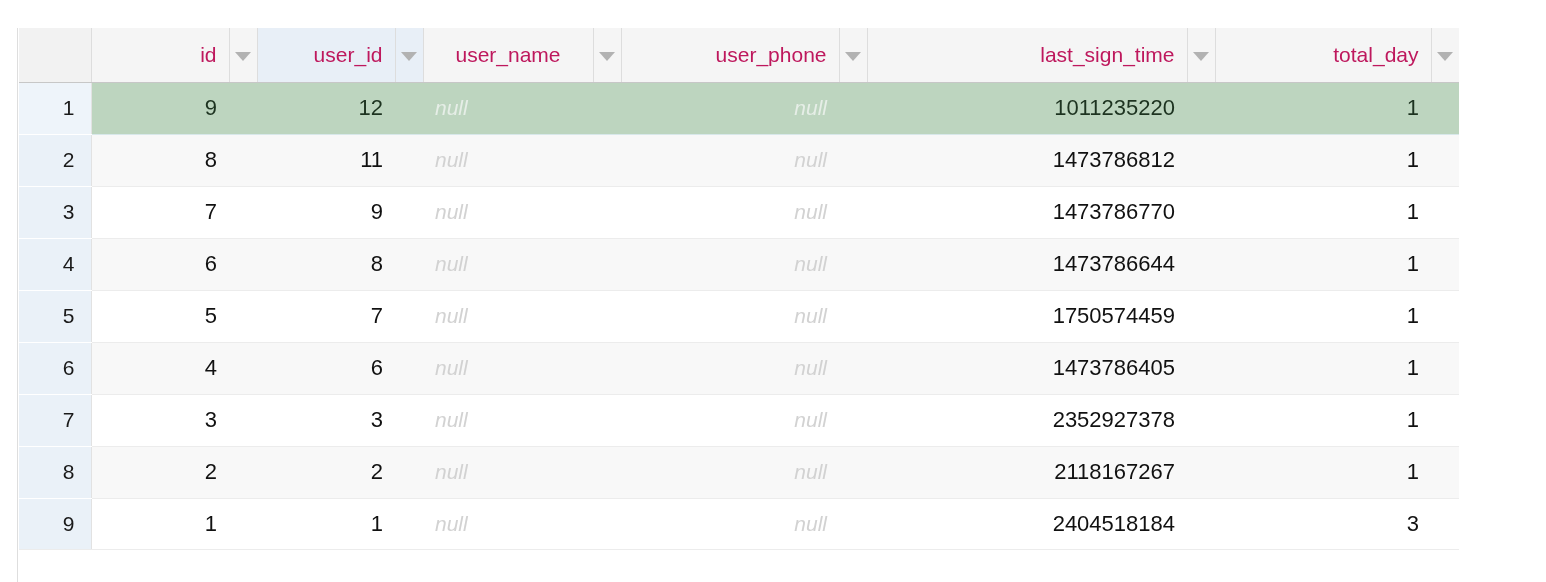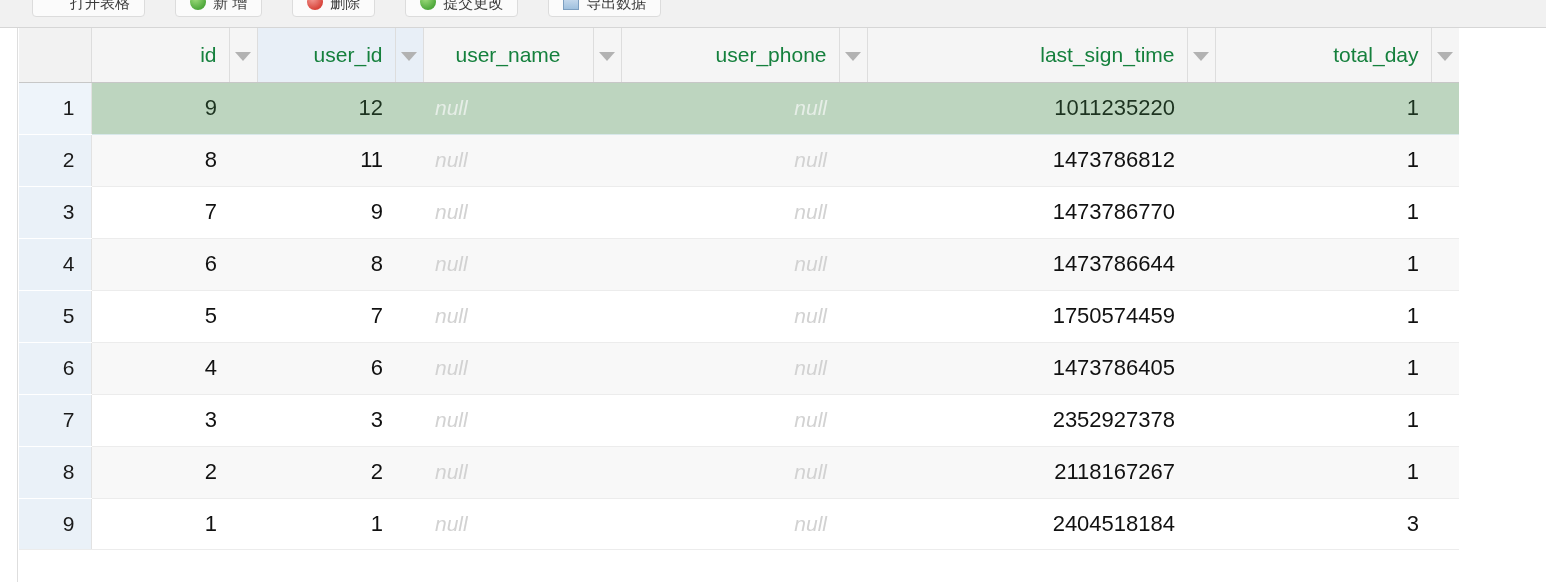--- a/index.html
+++ b/index.html
@@ -119,21 +119,21 @@
   col.c-tday   { width: 216px; }
   col.c-f6     { width: 28px; }
 
   
   thead th {
     height: 54px;
     background: #f5f5f5;
     border-right: 1px solid #dddddd;
     border-bottom: 1px solid #c7c7c7;
     font-size: 21px;
-    color: #15803d;
+    color: #be185d;
     vertical-align: middle;
   }
   thead th.gutter-h {
     background: #f2f2f2;
     border-right: 1px solid #dddddd;
   }
   thead th.col-h {
     padding: 0 12px;
     border-right: none;
   }
@@ -224,44 +224,20 @@
     background: #f5f5f5;
     border-bottom: 1px solid #c7c7c7;
     box-sizing: border-box;
   }
 </style>
 </head>
 <body>
 
 <div id="app">
 
-  <div class="toolbar">
-    <div class="toolbar-inner" id="toolbar-inner">
-        <div class="tb-btn">
-          <span class="tb-ico ico-blank"></span>
-          <span class="tb-label">打开表格</span>
-        </div>
-        <div class="tb-btn">
-          <span class="tb-ico ico-dot ico-green"></span>
-          <span class="tb-label">新 增</span>
-        </div>
-        <div class="tb-btn">
-          <span class="tb-ico ico-dot ico-red"></span>
-          <span class="tb-label">删除</span>
-        </div>
-        <div class="tb-btn">
-          <span class="tb-ico ico-dot ico-green"></span>
-          <span class="tb-label">提交更改</span>
-        </div>
-        <div class="tb-btn">
-          <span class="tb-ico ico-grid"></span>
-          <span class="tb-label">导出数据</span>
-        </div>
-      </div>
-  </div>
 
   <div class="grid-wrap">
     <div class="grid-leftpad"></div>
 
     <table class="grid">
       <colgroup>
         <col class="c-gutter">
           <col class="c-id">
           <col class="c-f1">
         <col class="c-uid">

